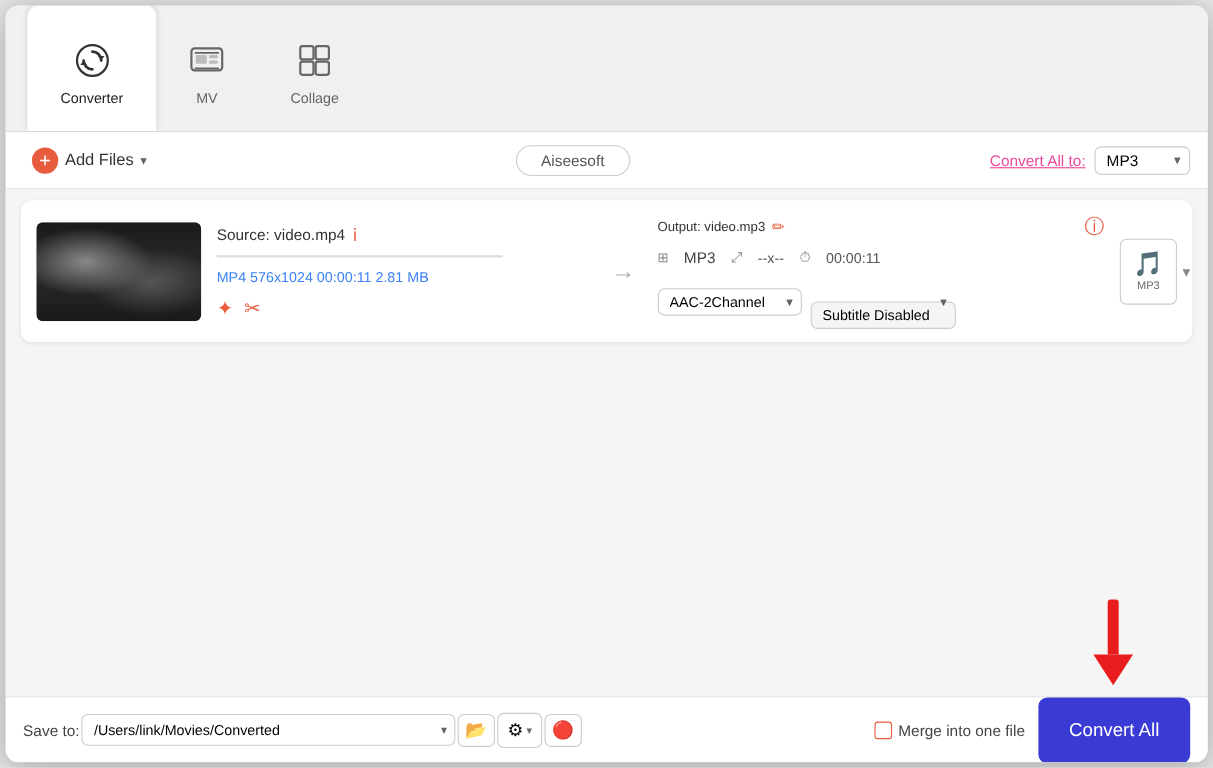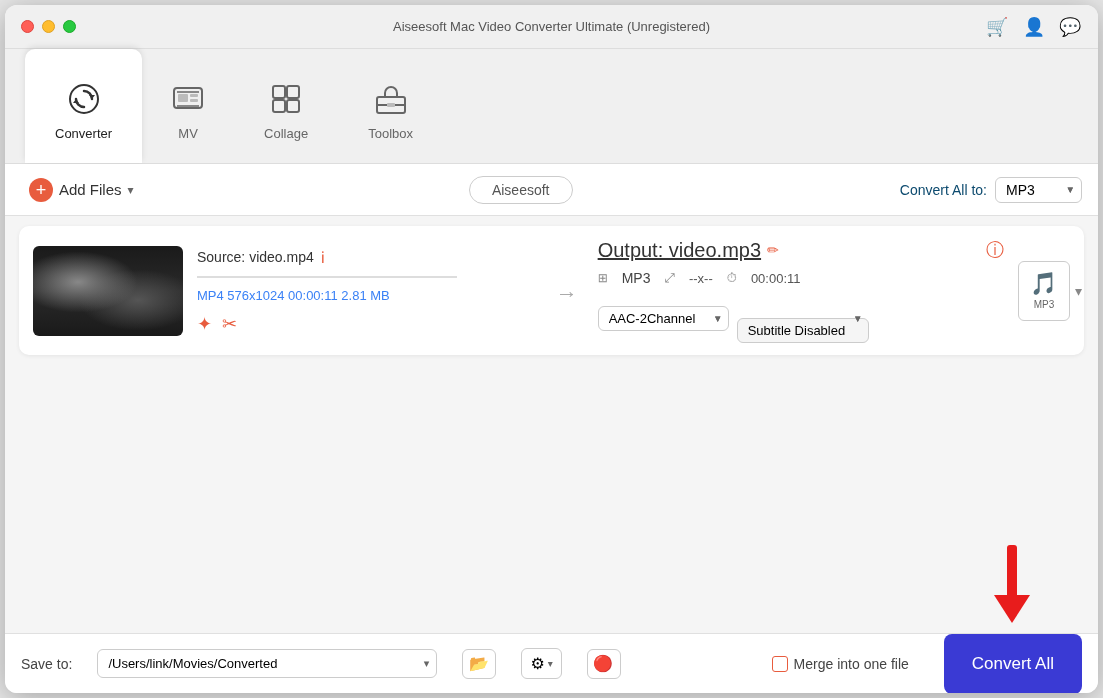--- a/index.html
+++ b/index.html
@@ -146,22 +146,23 @@
     .tab-btn.active {
       background: white;
       border: 1.5px solid #aaa;
       border-radius: 18px;
       color: #222;
       margin: -1px;
       font-weight: 500;
     }
     .convert-all-label {
       font-size: 14px;
-      color: #0c4a6e;
+      color: #ec4899;
       white-space: nowrap;
+      text-decoration: underline;
     }
     
     .file-list {
       background: #f5f5f5;
       flex: 1;
       overflow-y: auto;
       padding: 10px 14px;
     }
     .file-item {
       background: white;
@@ -247,23 +248,22 @@
       display: flex;
       align-items: center;
       justify-content: space-between;
     }
     .output-label-row {
       display: flex;
       align-items: center;
       gap: 6px;
     }
     .output-label {
-      font-size: 20px;
+      font-size: 12px;
       color: #333;
-      text-decoration: underline;
     }
     .edit-icon {
       color: #e85c3e;
       font-size: 14px;
       cursor: pointer;
     }
     .output-warning {
       color: #e85c3e;
       font-size: 18px;
       cursor: pointer;
@@ -339,21 +339,21 @@
       margin-top: 2px;
     }
     
     .bottombar {
       background: white;
       border-top: 1px solid #e0e0e0;
       display: flex;
       align-items: center;
       padding: 0 16px;
       height: 60px;
-      gap: 25px;
+      gap: 2px;
       flex-shrink: 0;
     }
     .save-to-label {
       font-size: 14px;
       color: #444;
       white-space: nowrap;
     }
     .path-select-wrap {
       flex: 1;
       max-width: 340px;
@@ -445,33 +445,20 @@
       display: flex;
       flex-direction: column;
       overflow: hidden;
     }
   </style>
 </head>
 <body>
 
 <div class="window">
 
-  <div class="titlebar" style="position:relative;">
-    <div class="traffic-lights">
-      <div class="traffic-light tl-red"></div>
-      <div class="traffic-light tl-yellow"></div>
-      <div class="traffic-light tl-green"></div>
-    </div>
-    <span class="titlebar-title">Aiseesoft Mac Video Converter Ultimate (Unregistered)</span>
-    <div class="titlebar-icons">
-      <span style="font-size:18px;color:#666;cursor:pointer;">🛒</span>
-      <span style="font-size:18px;color:#666;cursor:pointer;">👤</span>
-      <span style="font-size:18px;color:#666;cursor:pointer;">💬</span>
-    </div>
-  </div>
 
   <div class="topnav">
     <div class="nav-item active">
       <span class="nav-icon">
         <svg width="32" height="32" viewBox="0 0 32 32" fill="none">
           <circle cx="16" cy="16" r="14" stroke="#333" stroke-width="2"></circle>
           <path d="M16 8 A8 8 0 0 1 24 16" stroke="#333" stroke-width="2.5" fill="none" stroke-linecap="round"></path>
           <polygon points="24,16 27,12 21,12" fill="#333"></polygon>
           <path d="M16 24 A8 8 0 0 1 8 16" stroke="#333" stroke-width="2.5" fill="none" stroke-linecap="round"></path>
           <polygon points="8,16 5,20 11,20" fill="#333"></polygon>
@@ -495,32 +482,20 @@
       <span class="nav-icon">
         <svg width="32" height="32" viewBox="0 0 32 32" fill="none">
           <rect x="3" y="3" width="12" height="12" rx="2" stroke="#666" stroke-width="2"></rect>
           <rect x="17" y="3" width="12" height="12" rx="2" stroke="#666" stroke-width="2"></rect>
           <rect x="3" y="17" width="12" height="12" rx="2" stroke="#666" stroke-width="2"></rect>
           <rect x="17" y="17" width="12" height="12" rx="2" stroke="#666" stroke-width="2"></rect>
         </svg>
       </span>
       <span class="nav-label">Collage</span>
     </div>
-    <div class="nav-item">
-      <span class="nav-icon">
-        <svg width="32" height="32" viewBox="0 0 32 32" fill="none">
-          <rect x="2" y="14" width="28" height="16" rx="2" stroke="#666" stroke-width="2"></rect>
-          <path d="M10 14V10a6 6 0 0 1 12 0v4" stroke="#666" stroke-width="2"></path>
-          <rect x="12" y="20" width="8" height="4" rx="1" fill="#bbb"></rect>
-          <line x1="2" y1="22" x2="12" y2="22" stroke="#666" stroke-width="2"></line>
-          <line x1="20" y1="22" x2="30" y2="22" stroke="#666" stroke-width="2"></line>
-        </svg>
-      </span>
-      <span class="nav-label">Toolbox</span>
-    </div>
   </div>
 
   <div class="window-content">
 
     <div class="toolbar">
       <button class="add-files-btn">
         <span class="add-circle">+</span>
         <span>Add Files</span>
         <span class="dropdown-arrow">▾</span>
       </button>

